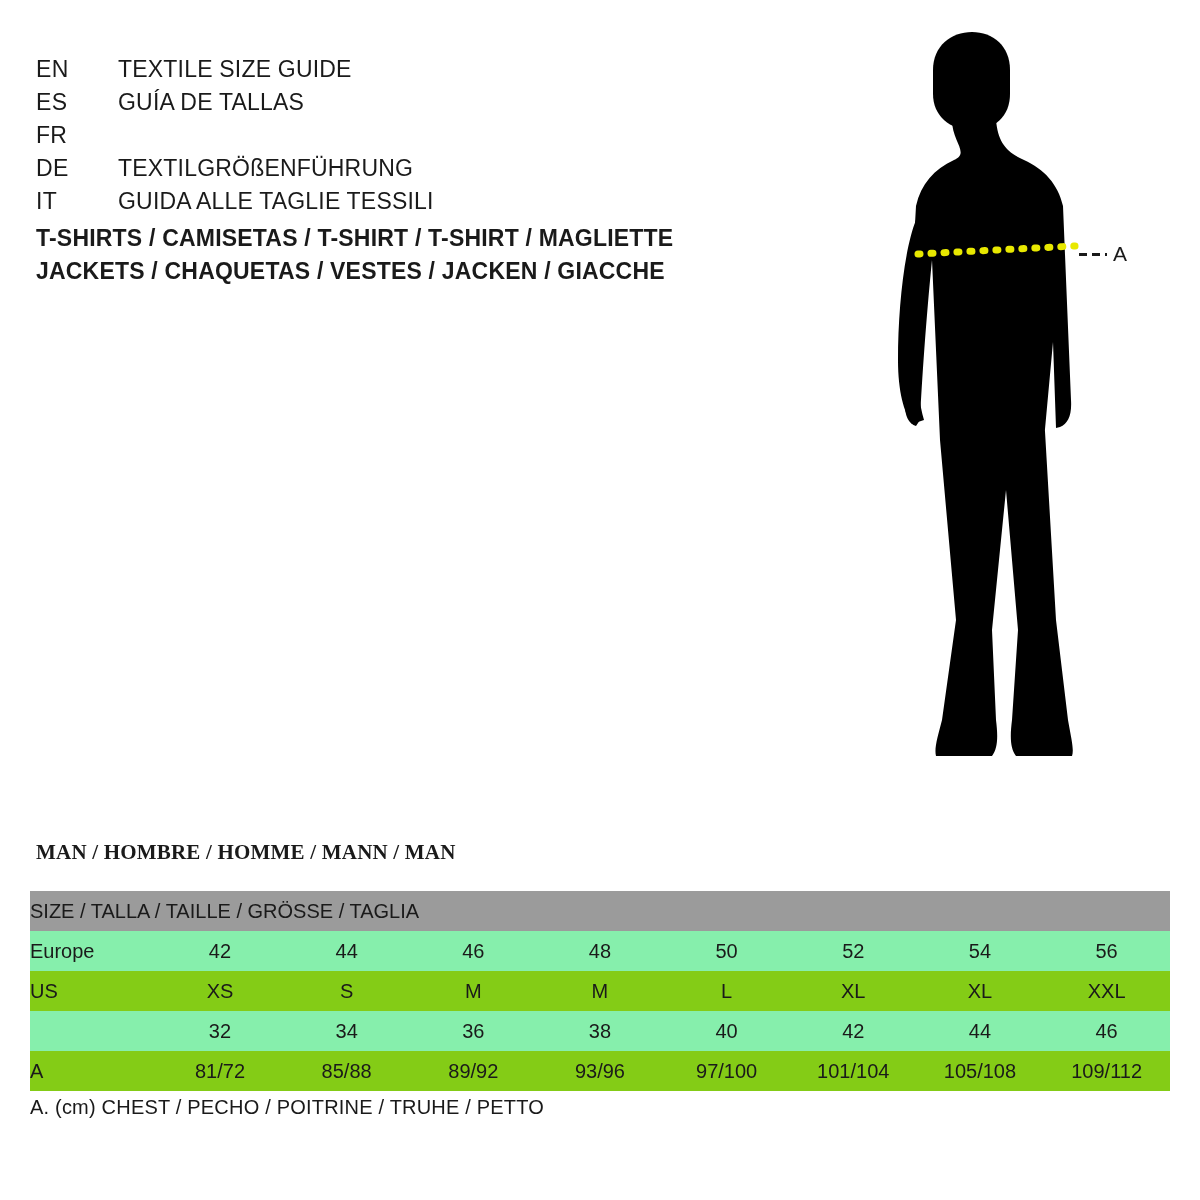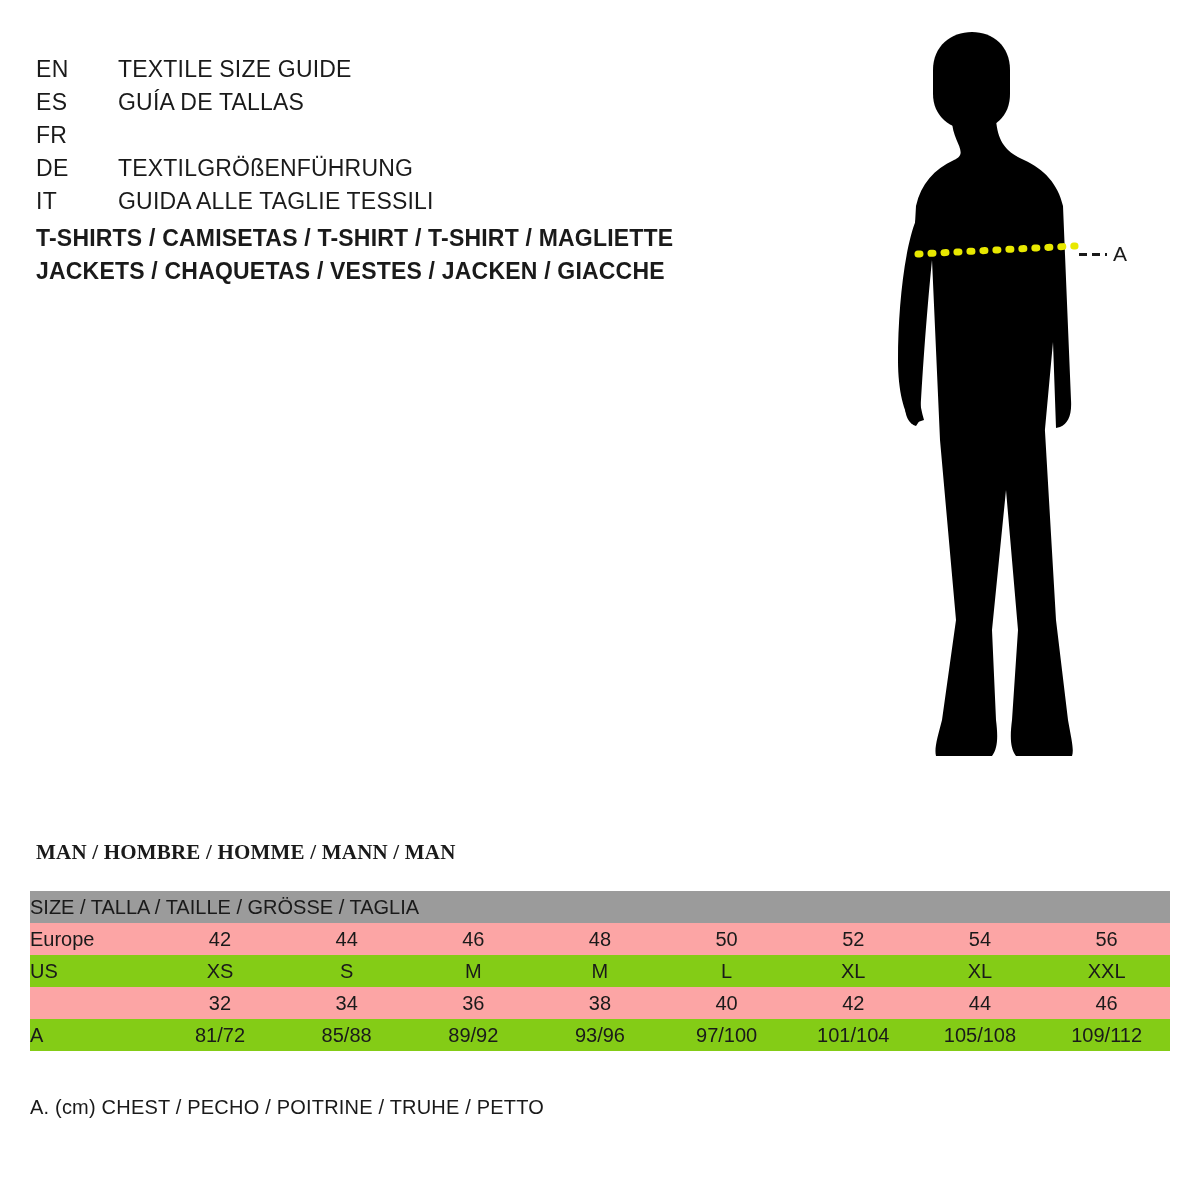--- a/index.html
+++ b/index.html
@@ -106,34 +106,34 @@
     position: absolute;
     left: 30px;
     top: 891px;
     width: 1140px;
     border-collapse: collapse;
     table-layout: fixed;
   }
   table.size-table td {
     font-size: 20px;
     color: #1a1a1a;
-    height: 32px;
+    height: 40px;
     padding: 0;
     vertical-align: middle;
   }
   .row-head {
     background: #9b9b9b;
   }
   .row-head td {
     font-size: 19px;
     padding-left: 10px;
     color: #1a1a1a;
   }
   .row-light {
-    background: #fca5a5;
+    background: #86efac;
   }
   .row-white {
     background: #84cc16;
   }
   .cell-label {
     padding-left: 10px;
     text-align: left;
     width: 170px;
   }
   .cell-val {

